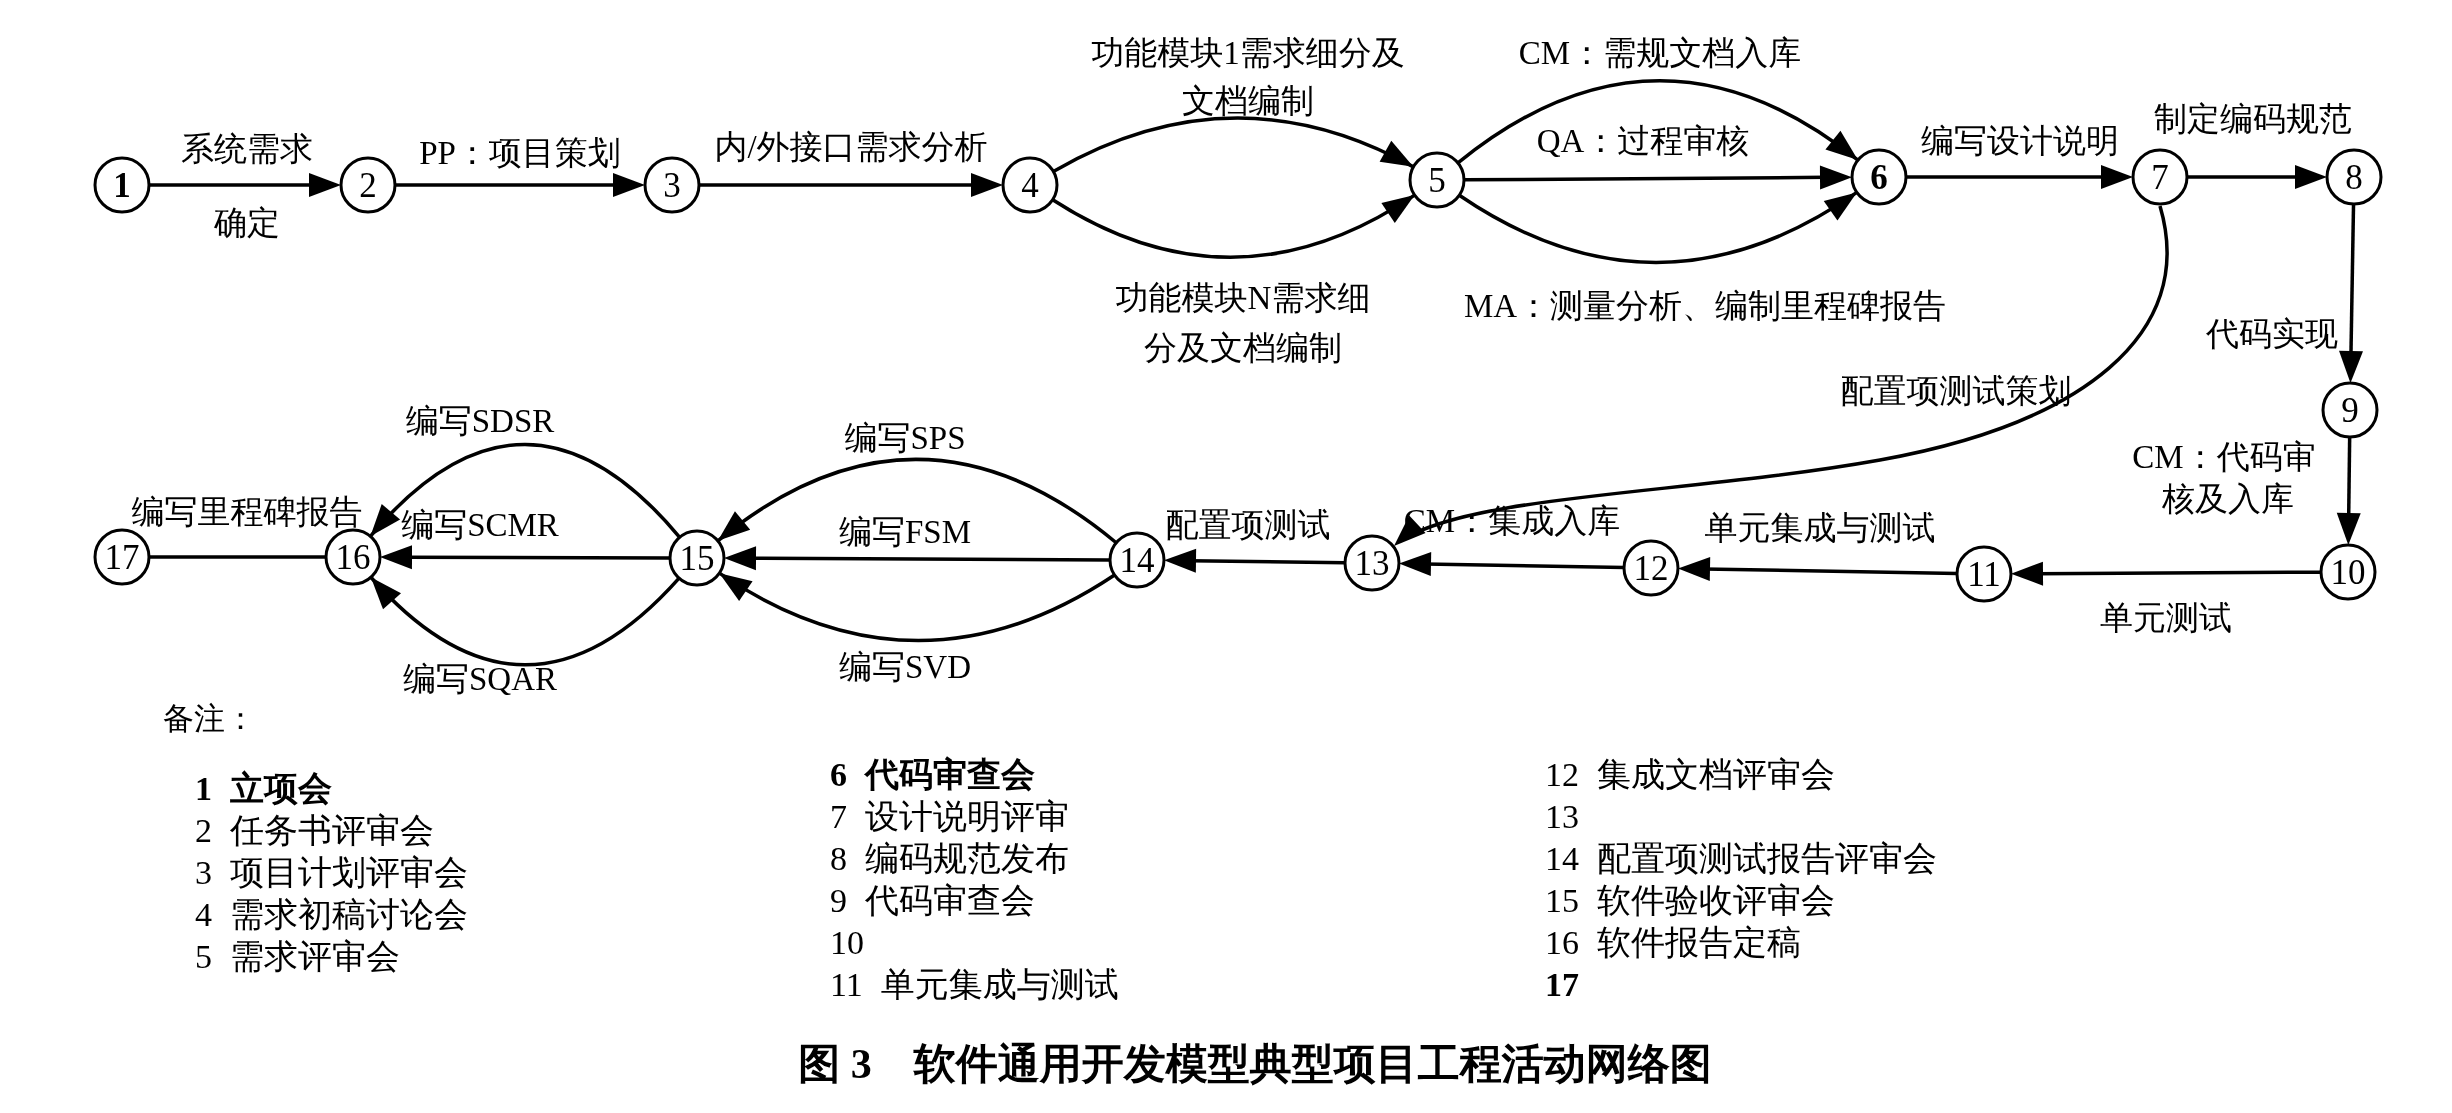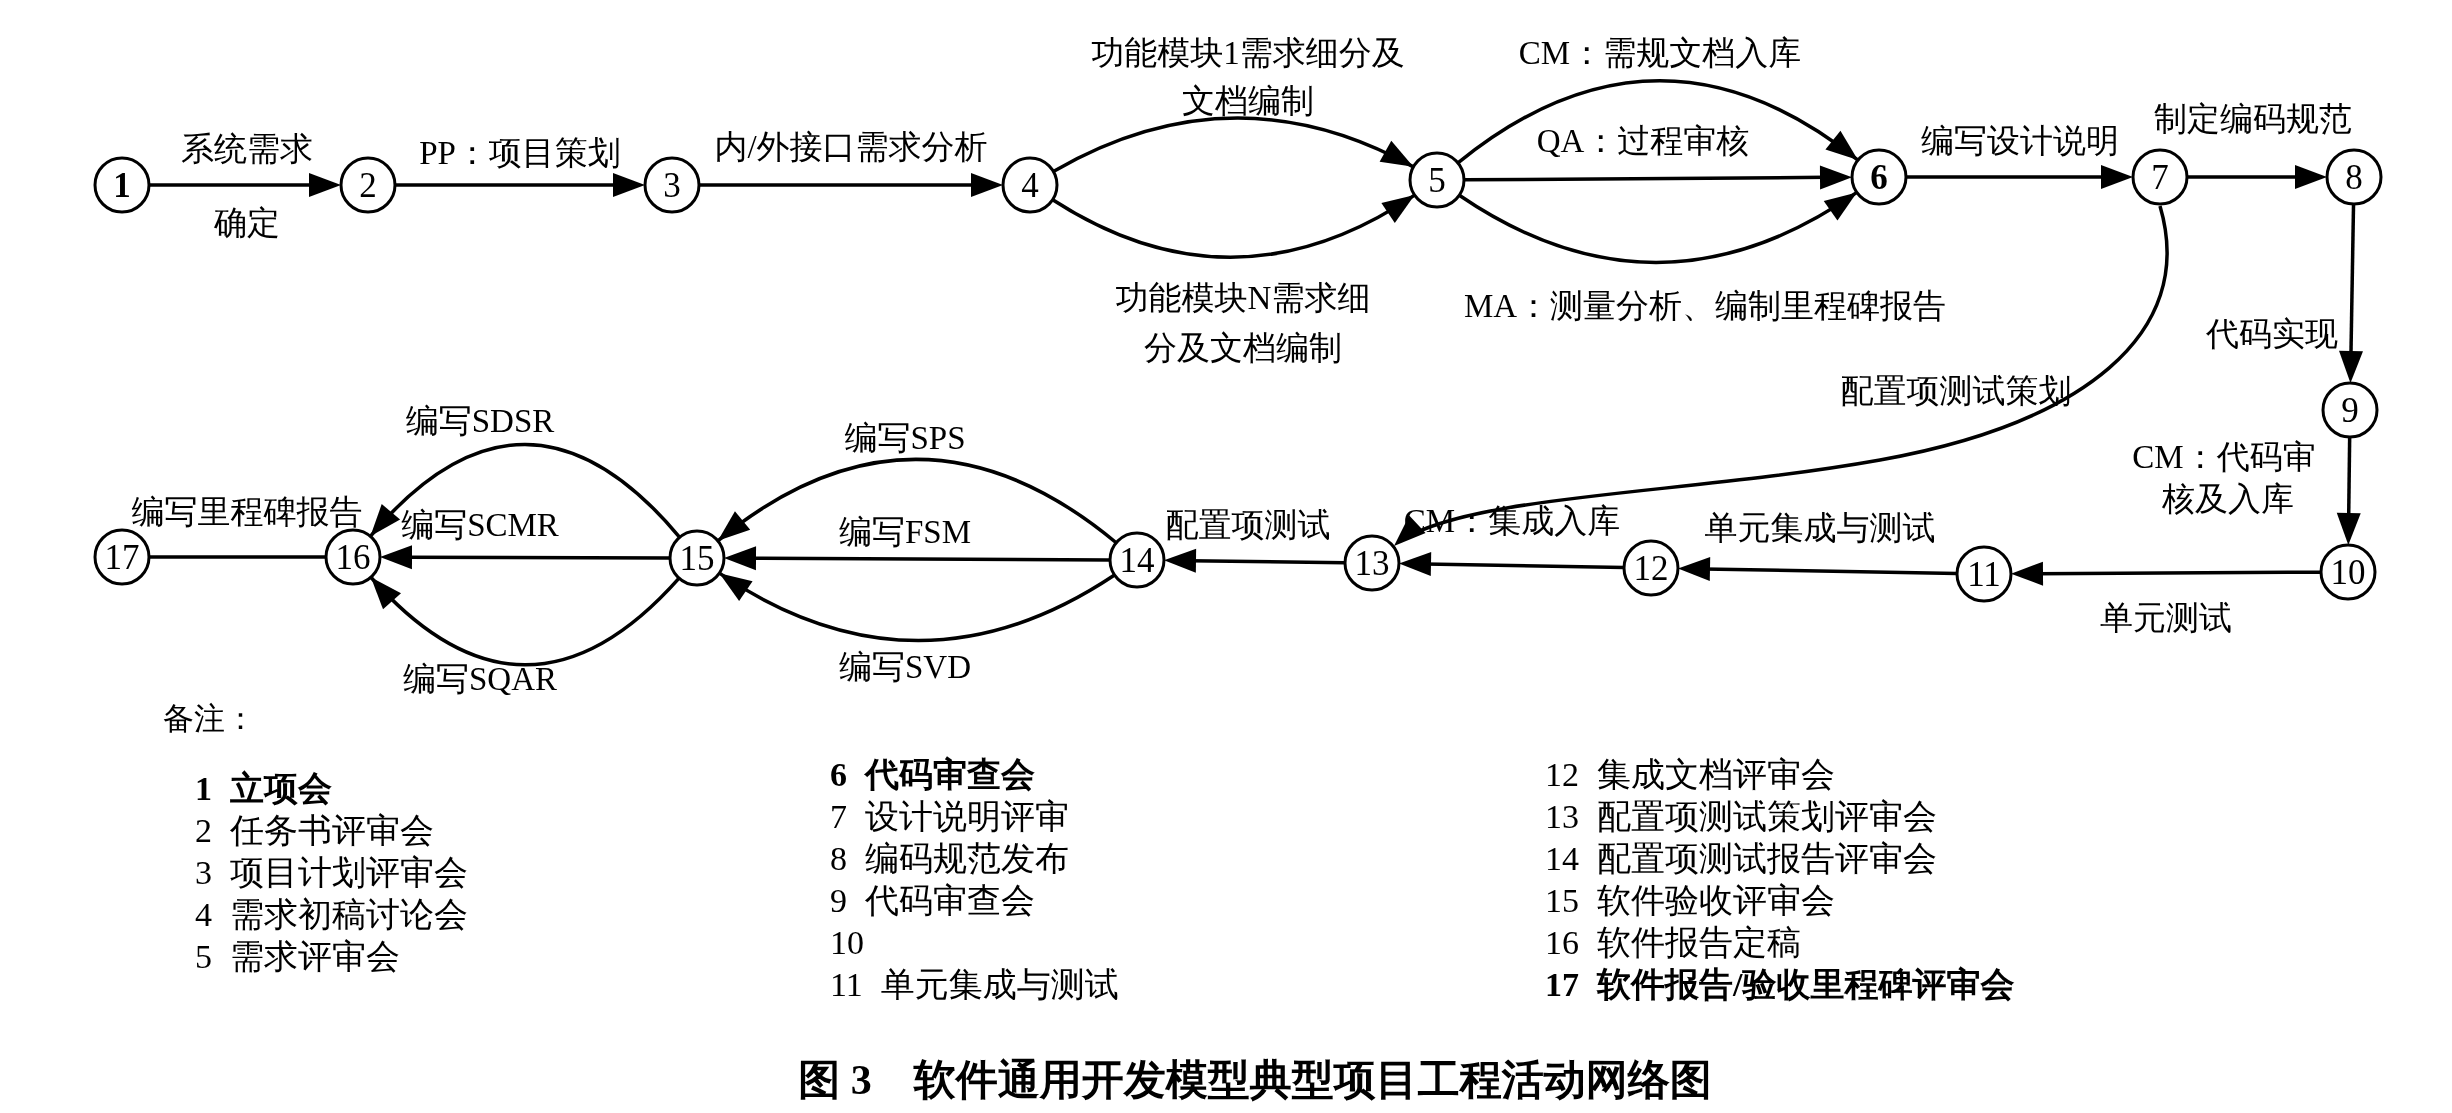--- a/index.html
+++ b/index.html
@@ -26,21 +26,21 @@
   }
   #notes-col-1{left:195px;top:768px;}
   #notes-col-2{left:830px;top:754px;}
   #notes-col-3{left:1545px;top:754px;}
   .note-row{height:42px;display:flex;align-items:center;}
   .note-row .num{margin-right:18px;}
   .note-row.bold{font-weight:bold;}
   .figure-caption{
     position:absolute;left:1255px;top:1036px;
     transform:translateX(-50%);
-    font-size:42px;font-weight:bold;white-space:nowrap;margin-top:16px;
+    font-size:42px;font-weight:bold;white-space:nowrap;
   }
 </style>
 </head>
 <body>
 
 <div id="stage">
   <svg id="diagram-svg" width="2452" height="1113" viewBox="0 0 2452 1113" xmlns="http://www.w3.org/2000/svg">
       <g>
         <path d="M 149 185 L 315 185" fill="none" stroke="#000" stroke-width="3.5"></path>
         <path d="M 395 185 L 619 185" fill="none" stroke="#000" stroke-width="3.5"></path>
@@ -208,34 +208,32 @@
         <span>单元集成与测试</span>
       </div>
     </div>
   <div class="notes-col" id="notes-col-3">
       <div class="note-row">
         <span class="num">12</span>
         <span>集成文档评审会</span>
       </div>
       <div class="note-row">
         <span class="num">13</span>
-        <span>配置项测试策划评审会</span>
       </div>
       <div class="note-row">
         <span class="num">14</span>
         <span>配置项测试报告评审会</span>
       </div>
       <div class="note-row">
         <span class="num">15</span>
         <span>软件验收评审会</span>
       </div>
       <div class="note-row">
         <span class="num">16</span>
         <span>软件报告定稿</span>
       </div>
       <div class="note-row bold">
         <span class="num">17</span>
-        <span>软件报告/验收里程碑评审会</span>
       </div>
     </div>
 
   <div class="figure-caption">图 3　软件通用开发模型典型项目工程活动网络图</div>
 </div>
 
 </body></html>

